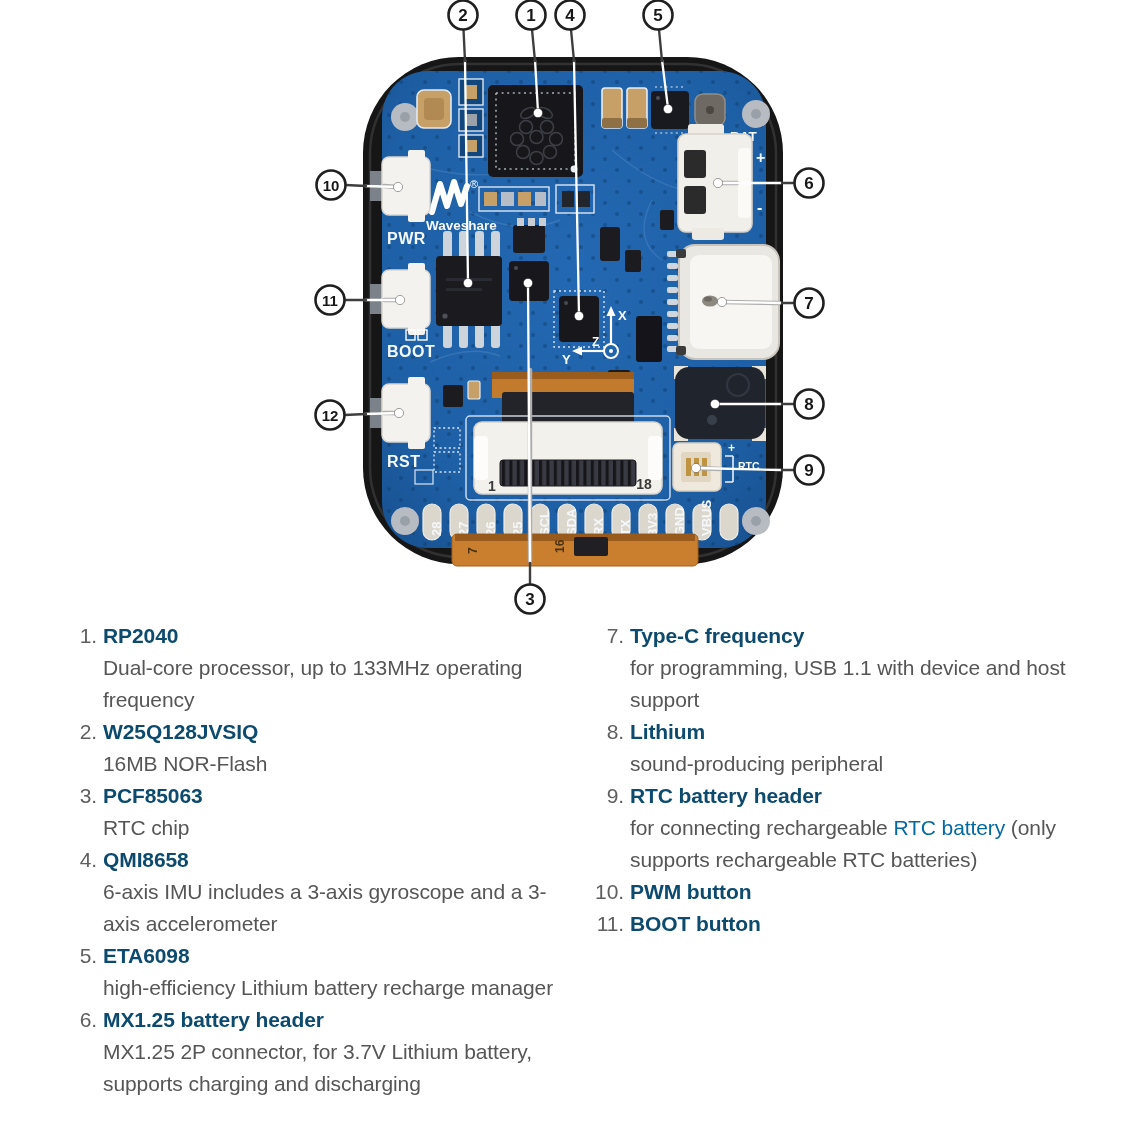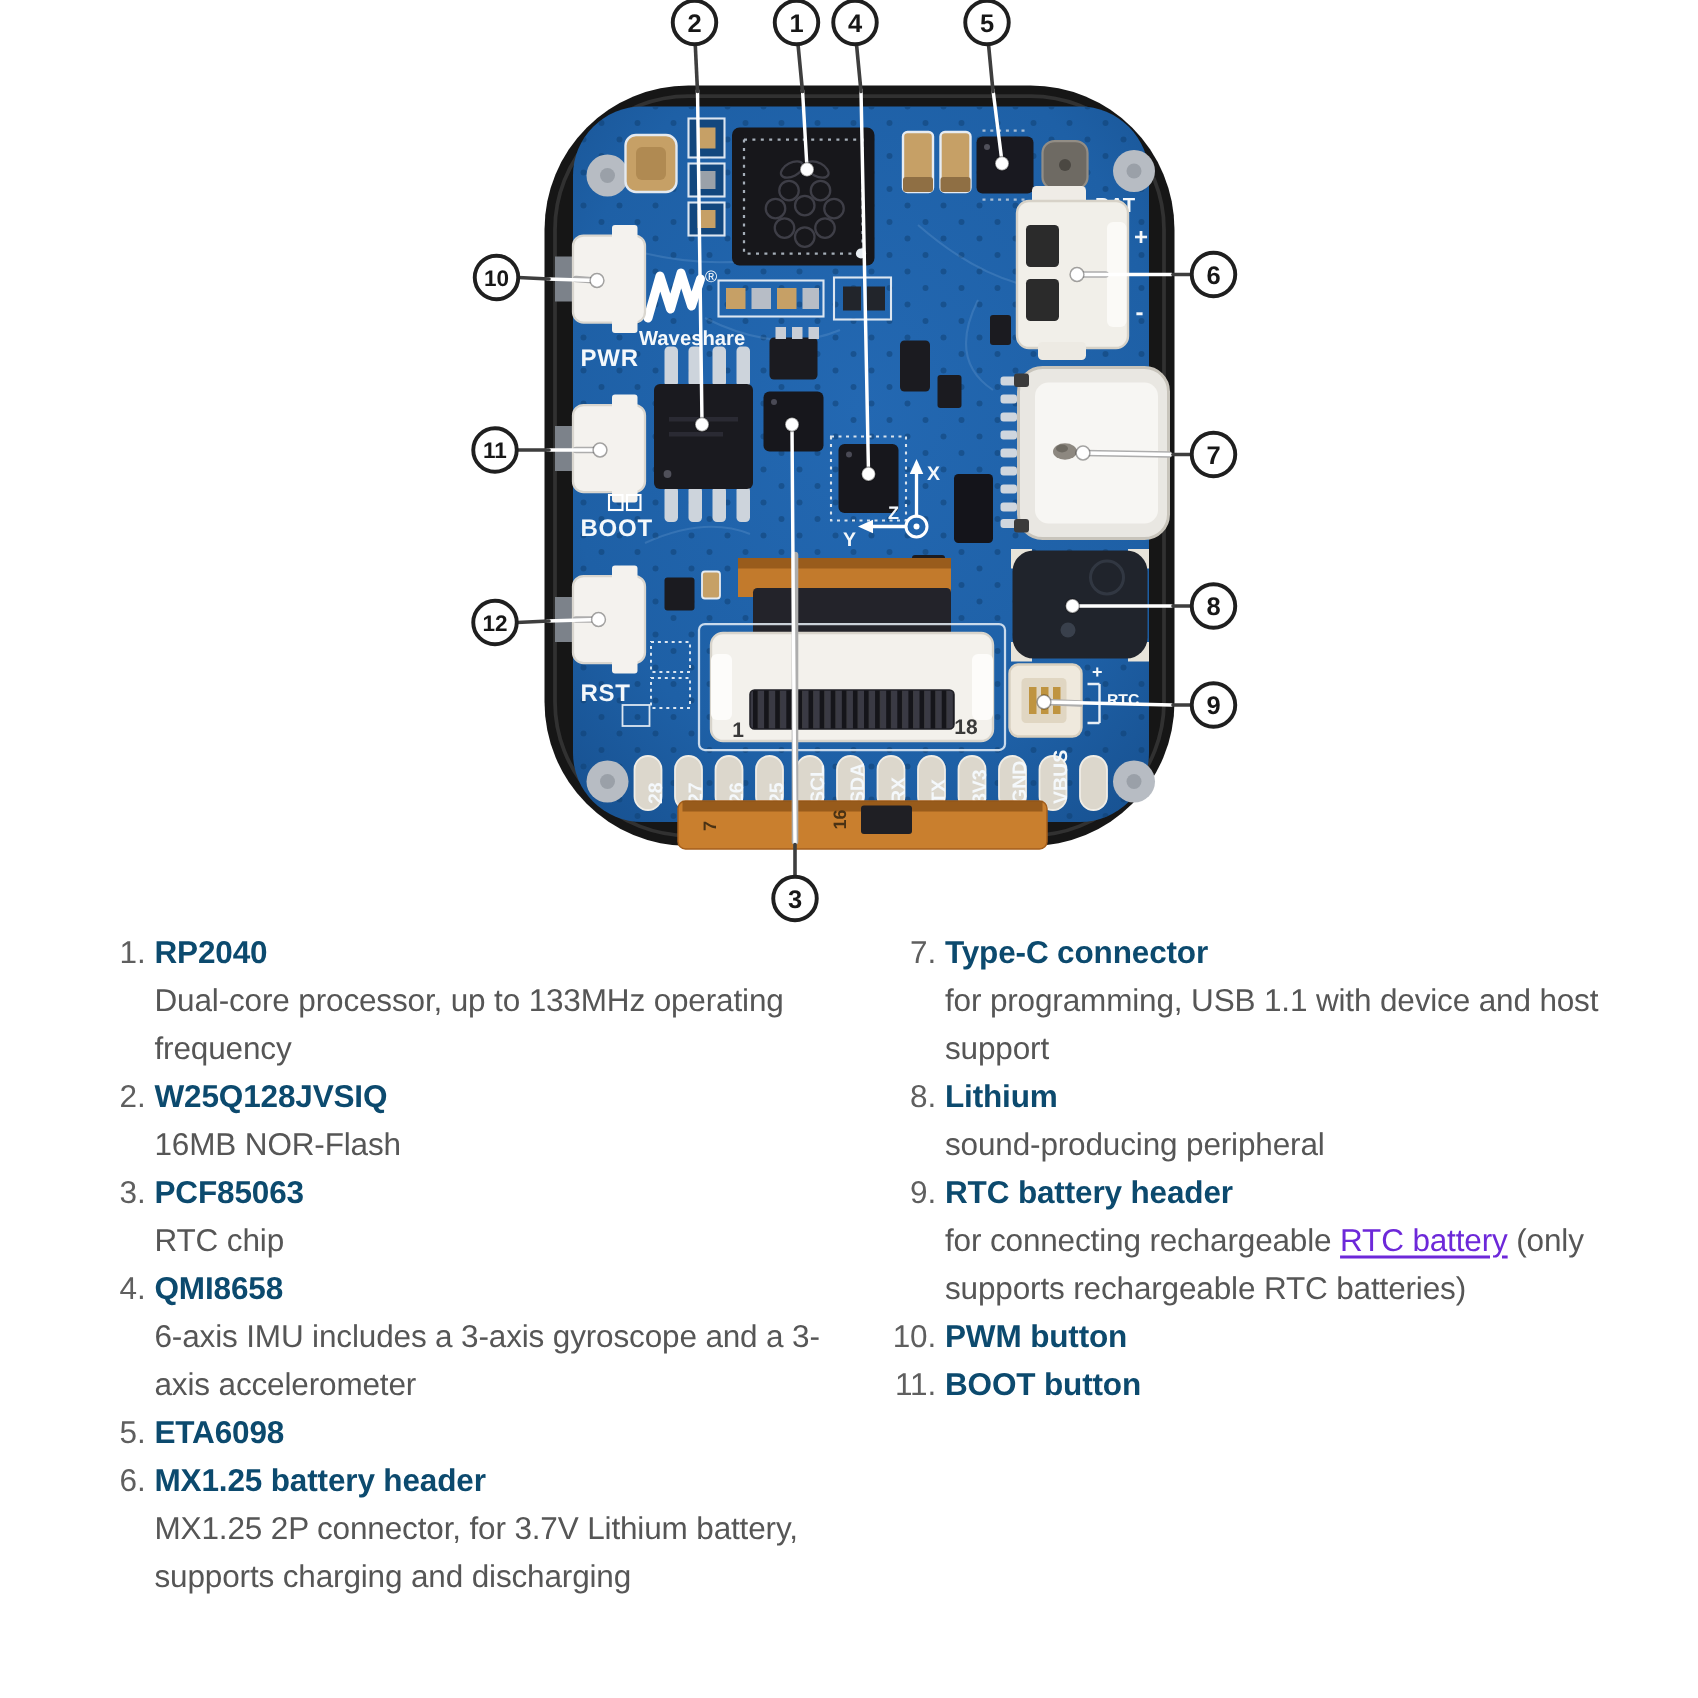--- a/index.html
+++ b/index.html
@@ -21,21 +21,21 @@
   }
   .col{display:flex;flex-direction:column;}
   .col-left{padding-left:54px;}
   .col-right{padding-left:16px;}
   .item{display:flex;align-items:flex-start;}
   .num{flex:0 0 43px;text-align:right;margin-right:6px;color:#5F5F5F;}
   .body-l{width:462px;}
   .body-r{width:450px;}
   .term{font-weight:700;color:#0c4a6e;}
   .desc{color:#565656;}
-  .link{color:#6d28d9;text-decoration:underline;text-underline-offset:3px;cursor:pointer;}
+  .link{color:#0369a1;text-underline-offset:3px;cursor:pointer;}
 </style>
 </head>
 <body>
 
 <div class="stage">
 
 <svg width="1132" height="620" viewBox="0 0 1132 620">
   <defs>
     <radialGradient id="pcbGrad" cx="0.5" cy="0.42" r="0.8">
       <stop offset="0" stop-color="#2368B2"></stop>
@@ -471,38 +471,39 @@
       <div class="body-l">
         <div class="term">QMI8658</div>
         <div class="desc">6-axis IMU includes a 3-axis gyroscope and a 3-axis accelerometer</div>
       </div>
     </div>
 
     <div class="item">
       <div class="num">5.</div>
       <div class="body-l">
         <div class="term">ETA6098</div>
+        <div class="desc">high-efficiency Lithium battery recharge manager</div>
       </div>
     </div>
 
     <div class="item">
       <div class="num">6.</div>
       <div class="body-l">
         <div class="term">MX1.25 battery header</div>
         <div class="desc">MX1.25 2P connector, for 3.7V Lithium battery, supports charging and discharging</div>
       </div>
     </div>
 
   </div>
   <div class="col col-right">
 
     <div class="item">
       <div class="num">7.</div>
       <div class="body-r">
-        <div class="term">Type-C connector</div>
+        <div class="term">Type-C frequency</div>
         <div class="desc">for programming, USB 1.1 with device and host support</div>
       </div>
     </div>
 
     <div class="item">
       <div class="num">8.</div>
       <div class="body-r">
         <div class="term">Lithium</div>
         <div class="desc">sound-producing peripheral</div>
       </div>

